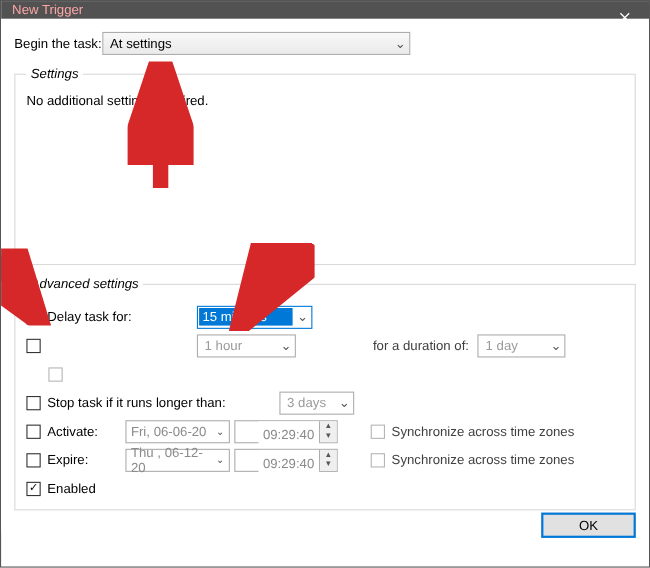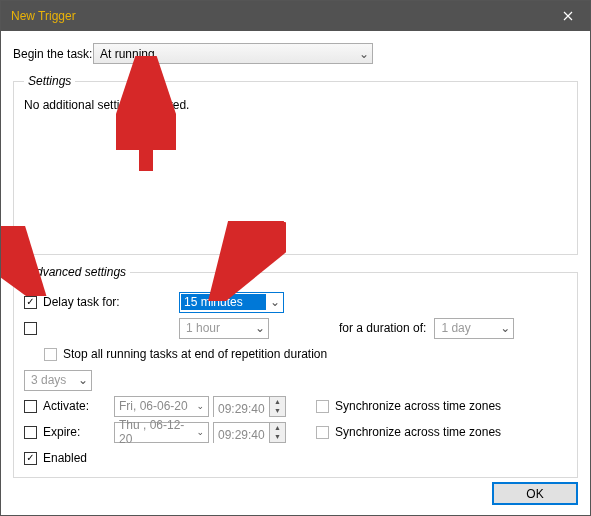--- a/index.html
+++ b/index.html
@@ -7,23 +7,23 @@
   font-family: "Segoe UI", Tahoma, sans-serif;
   font-size: 12px;
   background: #fff;
   width: 591px;
   height: 516px;
   position: relative;
   border: 1px solid #555;
   overflow: hidden;
 }
 .titlebar {
-  height: 30px;
+  height: 16px;
   background: #525252;
-  color: #eab308;
+  color: #fca5a5;
   display: flex;
   align-items: center;
   padding-left: 10px;
   position: relative;
 }
 .titlebar .title { font-size: 12px; }
 .closebtn {
   position: absolute;
   right: 0; top: 0;
   width: 45px; height: 30px;
@@ -52,21 +52,21 @@
 .combo.disabled .combo-text { color: #9a9a9a; }
 .combo.sel { border: 1px solid #0078d7; }
 .combo.sel .combo-text { background: #0078d7; color: #ffffff; padding: 1px 3px; margin: 1px; }
 fieldset {
   border: 1px solid #d9d9d9;
   padding: 10px 10px 6px 10px;
   margin-bottom: 10px;
 }
 fieldset legend { padding: 0 4px; color: #000; font-style: italic; }
 .settings-body { height: 150px; }
-.gray { color: #000000; }
+.gray { color: #404040; }
 .chk {
   width: 13px; height: 13px;
   border: 1px solid #333;
   display: inline-flex;
   align-items: center; justify-content: center;
   margin-right: 6px;
   font-size: 10px;
   line-height: 10px;
   background: #fff;
 }
@@ -81,40 +81,41 @@
 .spinner {
   display:inline-flex;
   border:1px solid #adadad;
   height:21px;
 }
 .spinner input {
   border:none; outline:none;
   font: inherit;
   width:55px; padding:12px 4px;
   color:#8a8a8a;
+  margin-left:21px;
 }
 .spinbtns { display:flex; flex-direction:column; border-left:1px solid #adadad; }
 .spinbtns div {
   width:15px; height:10px;
   display:flex; align-items:center; justify-content:center;
   font-size:7px; color:#555;
   background:#efefef;
 }
 .datebox {
   display:inline-flex; align-items:center;
   border:1px solid #adadad;
   height:21px; width:95px; padding:0 4px;
   color:#8a8a8a;
   justify-content:space-between;
 }
 .datebox .dchev{ font-size:9px; color:#555; }
 .btnbar {
   display:flex; justify-content:flex-end;
   gap:8px; padding: 10px 12px;
-  position:absolute; bottom:0; right:0; left:0;
+  position:absolute; bottom:16px; right:0; left:0;
 }
 .btn {
   width:86px; height:23px;
   border:1px solid #adadad;
   background:#e1e1e1;
   display:flex; align-items:center; justify-content:center;
 }
 .btn.primary { border:2px solid #0078d7; }
 .arrow {
   position:absolute;
@@ -132,21 +133,21 @@
         <path d="M1 1 L9 9 M9 1 L1 9" stroke="#fff" stroke-width="1.2"></path>
       </svg>
   </div>
 </div>
 
 <div class="content">
 
   <div class="row">
     <span class="label-main">Begin the task:</span>
     <div class="combo" style="width:280px">
-      <span class="combo-text">At running</span>
+      <span class="combo-text">At settings</span>
       <span class="chev">⌄</span>
     </div>
   </div>
 
   <fieldset>
     <legend>Settings</legend>
     <div class="settings-body">
       <span>No additional settings required.</span>
     </div>
   </fieldset>
@@ -175,24 +176,27 @@
       </div>
       <span class="gray" style="margin:0 8px 0 70px">for a duration of:</span>
       <div class="combo flat disabled" style="width:80px">
         <span class="combo-text">1 day</span>
         <span class="chev">⌄</span>
       </div>
     </div>
 
     <div class="adv-row" style="padding-left:20px">
       <span class="chk disabled"></span>
-      <span class="gray">Stop all running tasks at end of repetition duration</span>
-    </div>
-
-    <div class="adv-row">
+    </div>
+
+    <div class="adv-row">
+      <div class="lead wide">
+        <span class="chk"></span>
+        <span>Stop task if it runs longer than:</span>
+      </div>
       <div class="combo flat disabled" style="width:68px">
         <span class="combo-text">3 days</span>
         <span class="chev">⌄</span>
       </div>
     </div>
 
     <div class="adv-row">
       <div class="lead" style="width:90px">
         <span class="chk"></span>
         <span>Activate:</span>

